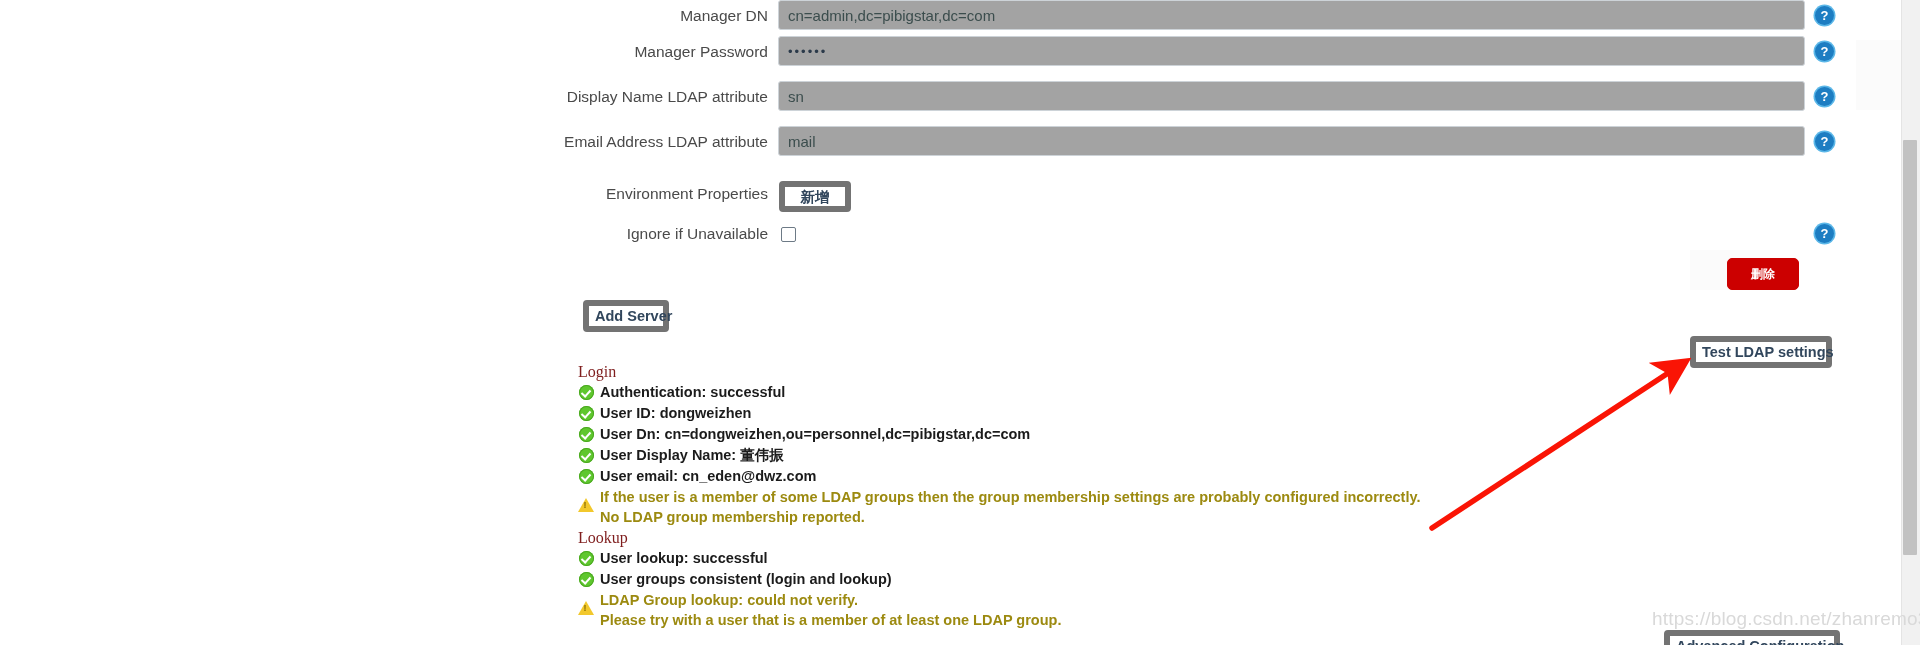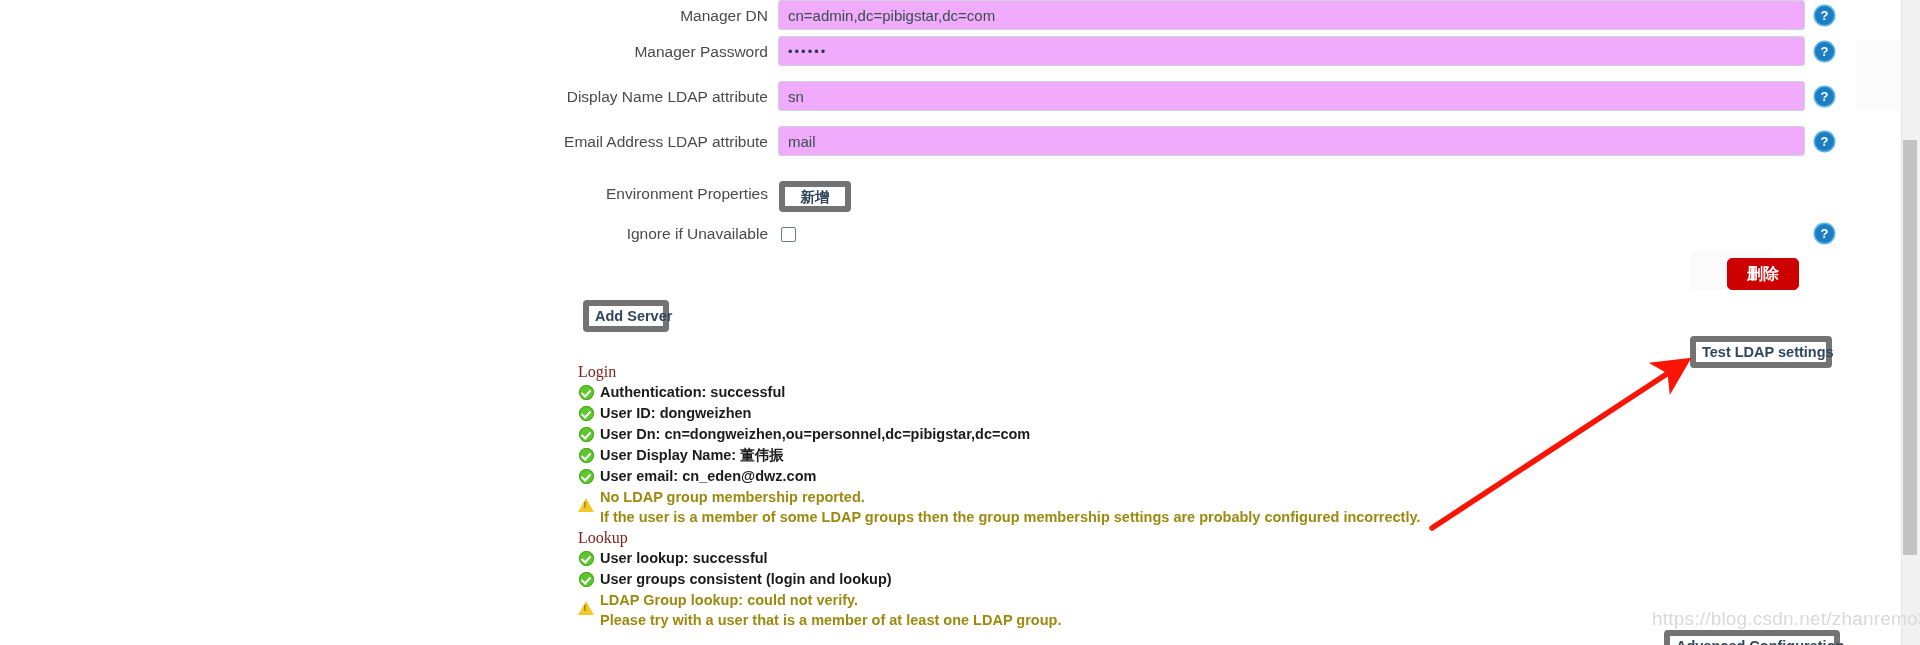--- a/index.html
+++ b/index.html
@@ -16,21 +16,21 @@
   .form-row{position:absolute;left:0;width:1860px;height:32px;}
   .f-label{
     position:absolute;left:540px;width:240px;
     text-align:right;padding-right:12px;box-sizing:border-box;
     font-size:15.5px;color:#4a4a4a;line-height:32px;
     white-space:nowrap;
   }
   .f-input{
     position:absolute;left:778px;width:1027px;height:30px;
     box-sizing:border-box;
-    border:1px solid #cdd3d8;border-radius:3px;background:#f0abfc;
+    border:1px solid #cdd3d8;border-radius:3px;background:#a3a3a3;
     font-size:15px;color:#3b4d4d;
     padding:0 9px;line-height:28px;
     font-family:"Liberation Sans","DejaVu Sans",sans-serif;
     outline:none;
   }
   .f-input.pw{letter-spacing:2px;font-size:13px;color:#2b3a4a;}
 
   
   .help-icon{
     position:absolute;width:19px;height:19px;border-radius:50%;
@@ -46,21 +46,21 @@
     position:absolute;box-sizing:border-box;
     background:#fff;border:6px solid #737373;border-radius:4px;
     font-size:14.5px;font-weight:bold;color:#31465c;
     font-family:"Liberation Sans","DejaVu Sans",sans-serif;
     text-align:center;cursor:pointer;white-space:nowrap;
   }
   .btn.cjk{font-family:"DejaVu Sans","Liberation Sans",sans-serif;font-weight:bold;}
   .btn-danger{
     position:absolute;box-sizing:border-box;
     background:#cc0000;border:1px solid #cc0000;border-radius:5px;
-    color:#ffffff;font-size:16px;font-weight:bold;text-align:center;
+    color:#ffffff;font-size:12px;font-weight:bold;text-align:center;
     font-family:"DejaVu Sans","Liberation Sans",sans-serif;
     cursor:pointer;white-space:nowrap;
   }
 
   .checkbox{
     position:absolute;width:15px;height:15px;box-sizing:border-box;
     border:1px solid #6d7a86;border-radius:2px;background:#fff;cursor:pointer;
   }
 
   
@@ -200,22 +200,22 @@
       <span class="ico ok"></span>
       <span class="txt">User Display Name: 董伟振</span>
     </div>
     <div class="res-line">
       <span class="ico ok"></span>
       <span class="txt">User email: cn_eden@dwz.com</span>
     </div>
 
     <div class="warn-block">
       <span class="ico warn"></span>
+      <span class="txt">If the user is a member of some LDAP groups then the group membership settings are probably configured incorrectly.</span>
       <span class="txt">No LDAP group membership reported.</span>
-      <span class="txt">If the user is a member of some LDAP groups then the group membership settings are probably configured incorrectly.</span>
     </div>
 
     <div class="sec-title" style="margin-top:1px;">Lookup</div>
 
     <div class="res-line">
       <span class="ico ok"></span>
       <span class="txt">User lookup: successful</span>
     </div>
     <div class="res-line">
       <span class="ico ok"></span>

